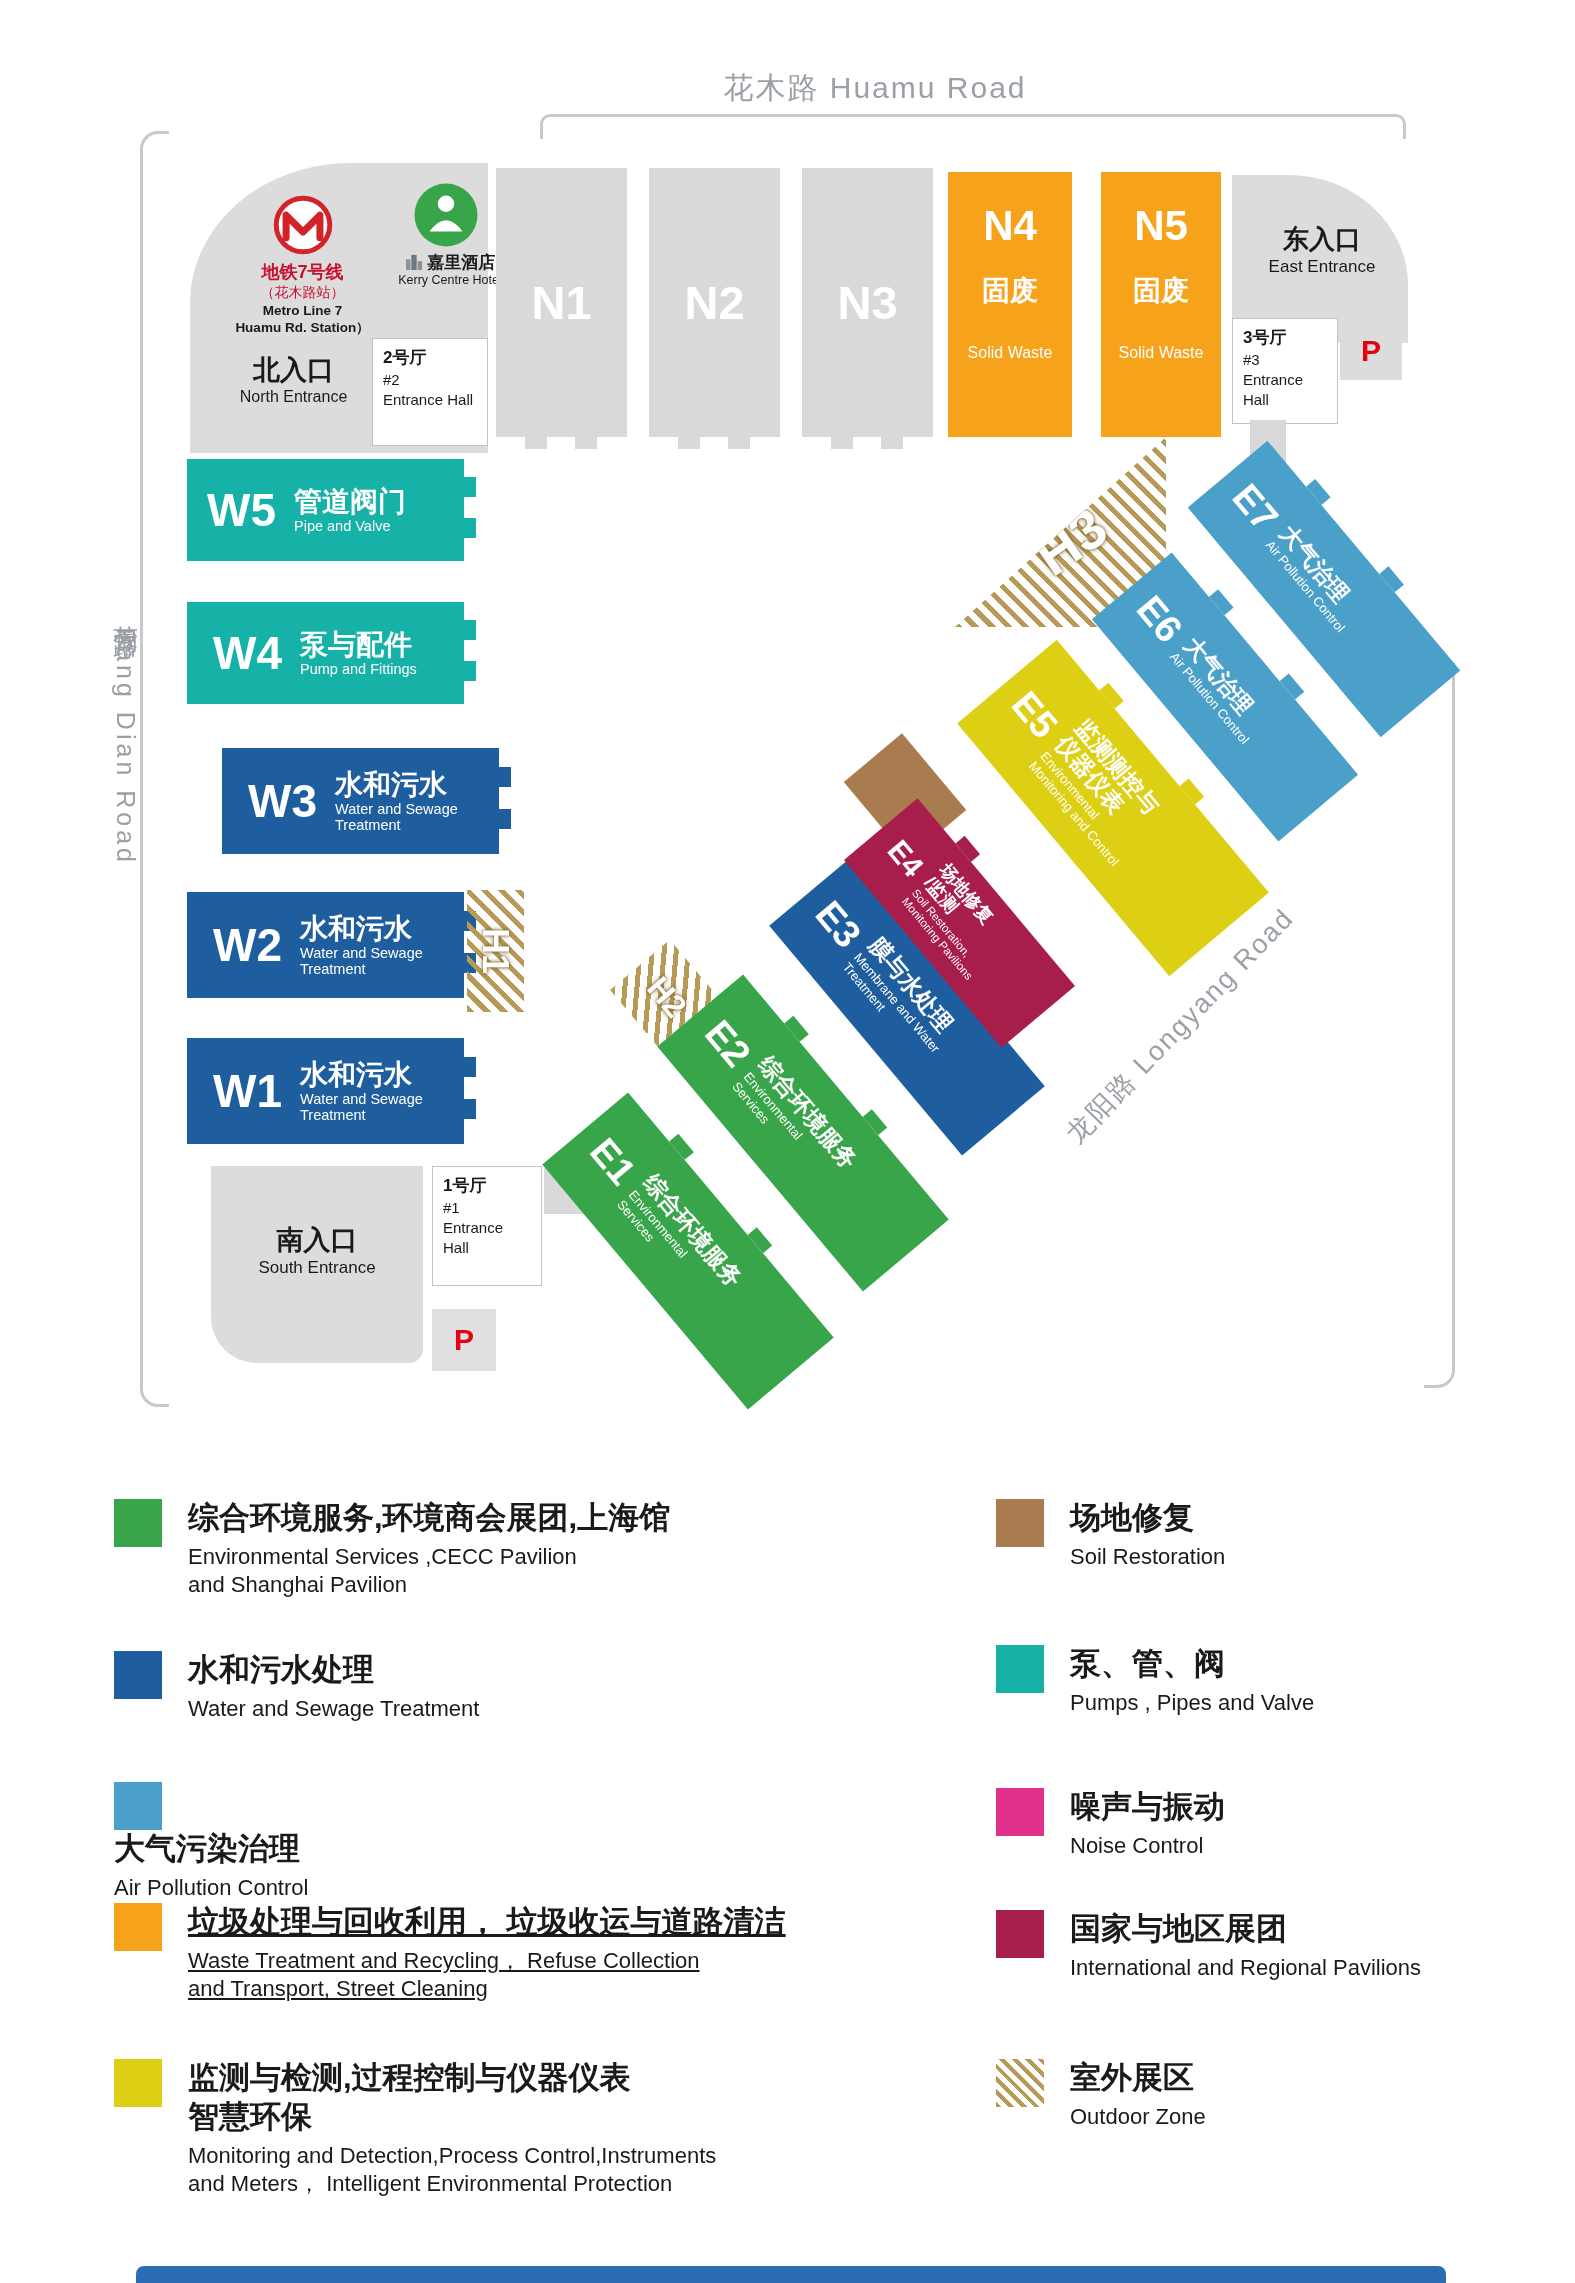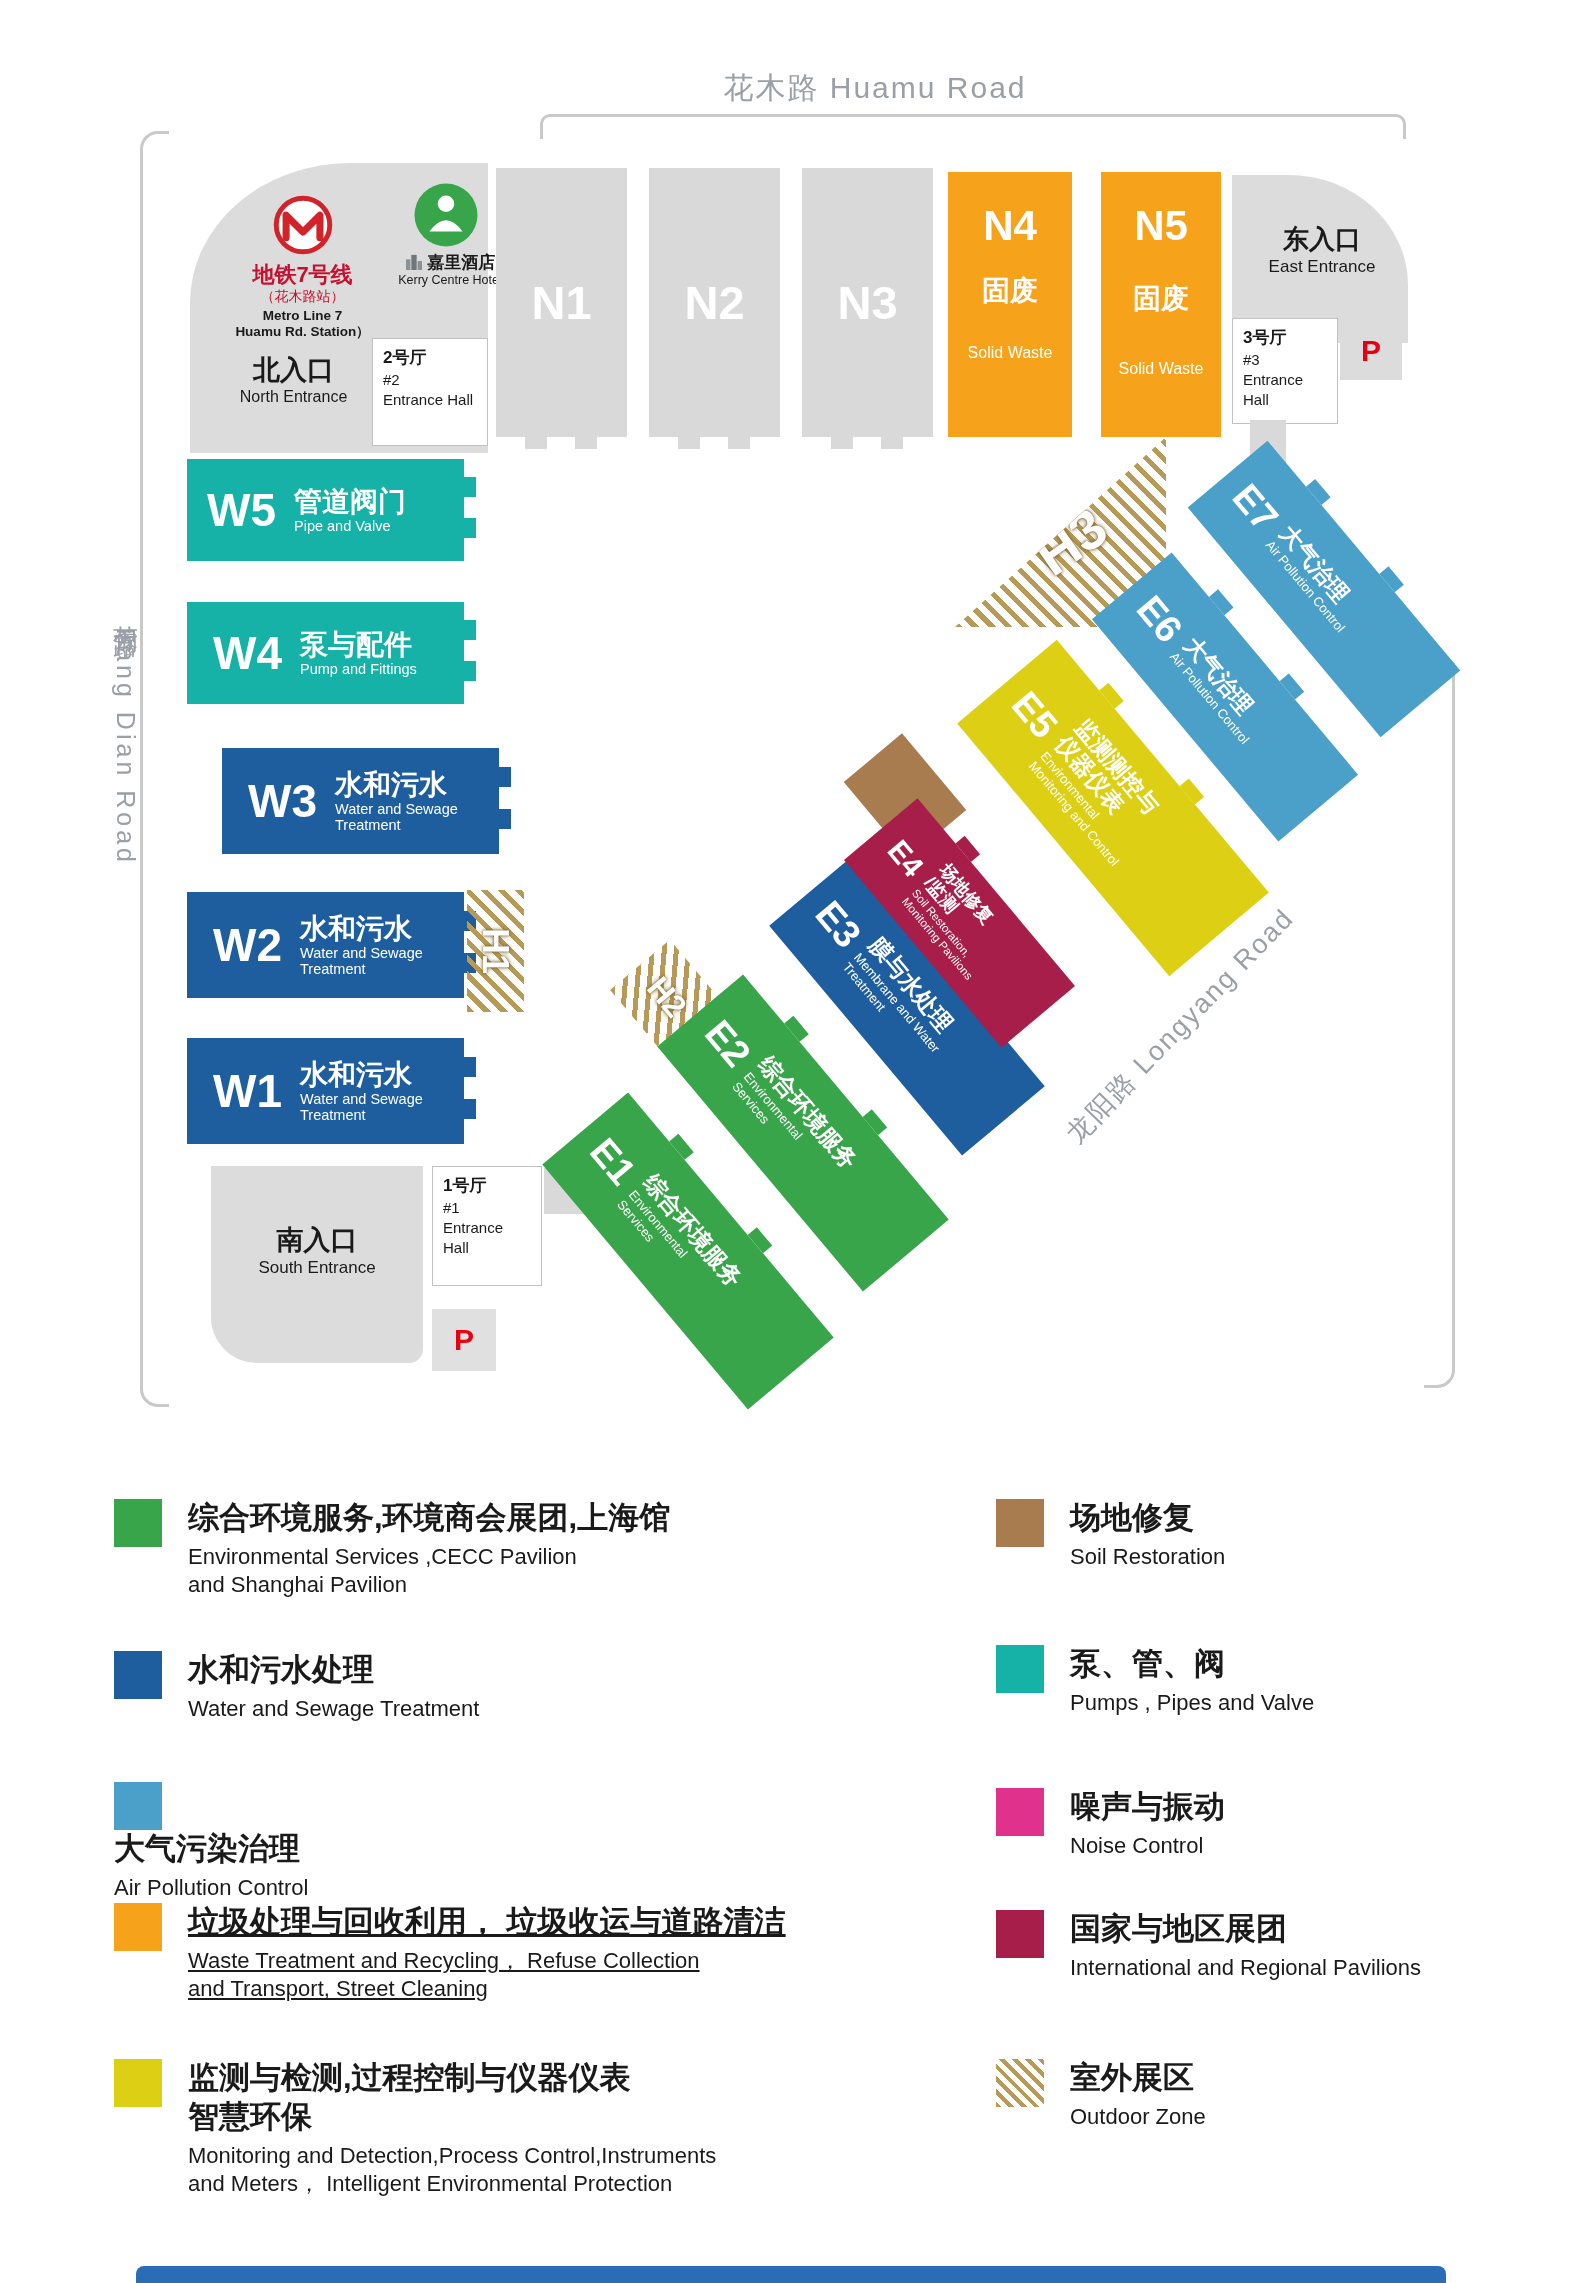--- a/index.html
+++ b/index.html
@@ -66,21 +66,21 @@
   <div class="abs road" style="left:1010px;top:1008px;width:340px;text-align:center;font-size:27px;letter-spacing:2px;transform:rotate(-46deg);">龙阳路  Longyang Road</div>
   <div class="abs" style="left:1424px;top:663px;width:28px;height:722px;border:3px solid #c9c9c9;border-left:none;border-top:none;border-radius:0 0 18px 0;"></div>
 
   <div class="entr" style="left:190px;top:163px;width:298px;height:290px;border-top-left-radius:160px 140px;"></div>
 
   <svg class="abs" style="left:272px;top:194px;" width="62" height="62" viewBox="0 0 44 44">
     <circle cx="22" cy="22" r="19" fill="#ffffff" stroke="#d2232a" stroke-width="3.5"></circle>
     <path d="M10 31 V15 L22 27 L34 15 V31" fill="none" stroke="#d2232a" stroke-width="5" stroke-linecap="round" stroke-linejoin="round"></path>
   </svg>
   <div class="abs" style="left:215px;top:262px;width:175px;text-align:center;line-height:1.2;">
-    <div style="color:#c8102e;font-weight:bold;font-size:22px;">地铁7号线</div>
+    <div style="color:#c8102e;font-weight:bold;font-size:18px;">地铁7号线</div>
     <div style="color:#c8102e;font-size:14px;">（花木路站）</div>
     <div style="font-weight:bold;font-size:13.5px;margin-top:3px;">Metro Line 7</div>
     <div style="font-weight:bold;font-size:13.5px;">Huamu Rd. Station）</div>
   </div>
 
   <svg class="abs" style="left:413px;top:182px;" width="66" height="66" viewBox="0 0 44 44">
     <circle cx="22" cy="22" r="21" fill="#39a54b"></circle>
     <circle cx="22" cy="14.5" r="5.5" fill="#ffffff"></circle>
     <path d="M11 33 Q22 18 33 33 Z" fill="#ffffff"></path>
   </svg>
@@ -120,21 +120,21 @@
   <div class="nhall" style="left:802px;top:168px;width:131px;height:269px;">
     <span>N3</span>
     <i class="tabb" style="left:22%;"></i>
     <i class="tabb" style="left:60%;"></i>
   </div>
   <div class="orange-hall" style="left:948px;top:172px;width:124px;height:265px;">
     <div class="nid">N4</div>
     <div class="ncn">固废</div>
     <div class="nen">Solid Waste</div>
   </div>
-  <div class="orange-hall" style="left:1101px;top:172px;width:120px;height:265px;gap:8px;">
+  <div class="orange-hall" style="left:1101px;top:172px;width:120px;height:265px;">
     <div class="nid">N5</div>
     <div class="ncn">固废</div>
     <div class="nen">Solid Waste</div>
   </div>
 
   <div class="entr" style="left:1232px;top:175px;width:176px;height:168px;border-top-right-radius:120px 110px;"></div>
   <div class="abs" style="left:1236px;top:222px;width:172px;text-align:center;">
     <div style="font-size:26px;font-weight:bold;">东入口</div>
     <div style="font-size:17px;">East Entrance</div>
   </div>

